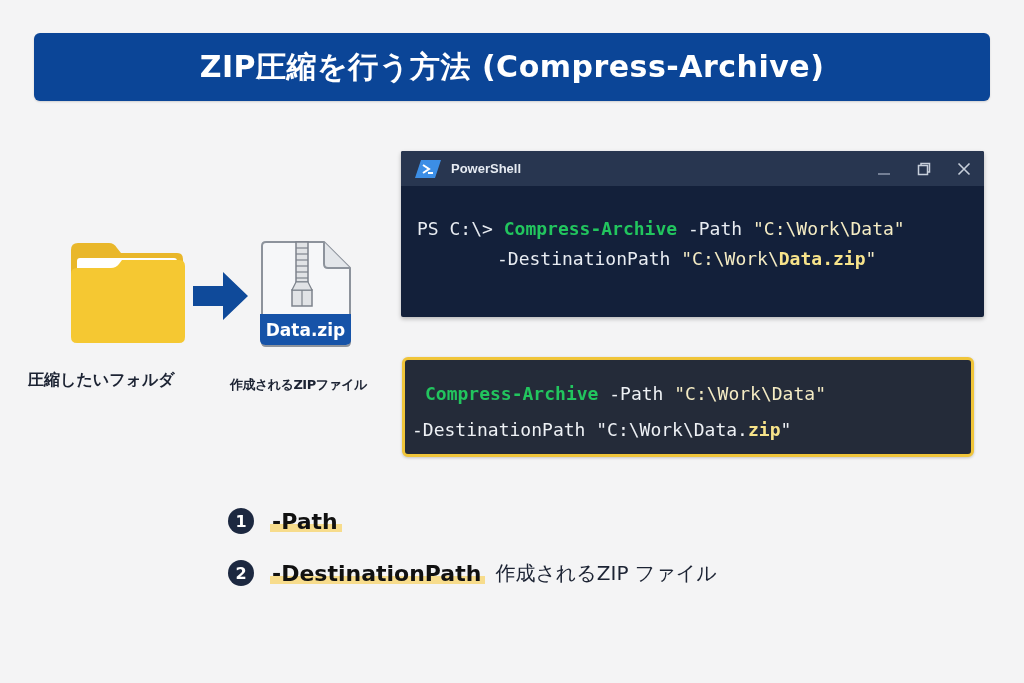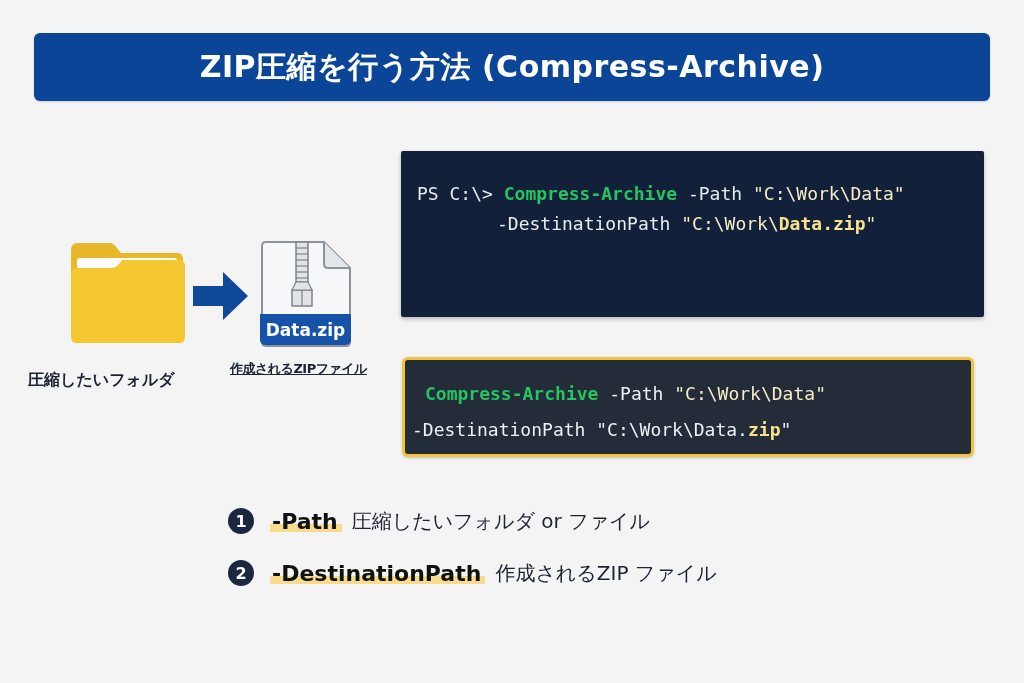--- a/index.html
+++ b/index.html
@@ -49,21 +49,21 @@
     .cmd-line2 { margin-left: -13px; }
 
     
     .folder { position: absolute; left: 67px; top: 240px; width: 120px; height: 105px; }
     .folder-label { position: absolute; left: 0; right: 0; top: 62px; text-align: center; font-size: 21px; font-weight: bold; color: #1a1a1a; }
     .arrow { position: absolute; left: 193px; top: 272px; width: 55px; height: 48px; }
     .zipfile { position: absolute; left: 258px; top: 240px; width: 95px; height: 109px; }
     .zip-label { position: absolute; left: 2px; top: 74px; width: 91px; height: 31px; background: #1653a8; border-radius: 0 0 5px 5px; color: #fff; font-weight: bold; font-size: 17px; display: flex; align-items: center; justify-content: center; }
     .caption { position: absolute; font-weight: bold; font-size: 15px; color: #1c2333; white-space: nowrap; }
     .cap1 { left: 28px; top: 370px; font-size: 16px; }
-    .cap2 { left: 230px; top: 360px; font-size: 13px; letter-spacing: -0.5px; text-decoration: underline; }
+    .cap2 { left: 230px; top: 376px; font-size: 13px; letter-spacing: -0.5px; }
 
     
     .bullet { position: absolute; left: 228px; display: flex; align-items: center; height: 34px; }
     .b1 { top: 504px; }
     .b2 { top: 556px; }
     .num {
       width: 26px; height: 26px; border-radius: 50%; background: #1c2840; color: #fff;
       font-weight: bold; font-size: 16px; display: flex; align-items: center; justify-content: center;
       margin-right: 16px;
     }
@@ -110,33 +110,58 @@
     <line x1="44" y1="50" x2="44" y2="66" stroke="#7d838c" stroke-width="1.2"></line>
     <path d="M38 42 L34 50 H54 L50 42 Z" fill="#e1e3e6" stroke="#7d838c" stroke-width="1.2"></path>
   </svg>
   <div class="zip-label">Data.zip</div>
 </div>
 
 <div class="caption cap1">圧縮したいフォルダ</div>
 <div class="caption cap2">作成されるZIPファイル</div>
 
 <div class="ps-window">
+  <div class="ps-titlebar">
+    <svg class="ps-logo" viewBox="0 0 26 18">
+      <path d="M6 0 H26 L20 18 H0 Z" fill="#3c8ee6"></path>
+      <path d="M8 5 L14 9 L8 13" fill="none" stroke="#fff" stroke-width="2"></path>
+      <line x1="13" y1="13" x2="18" y2="13" stroke="#fff" stroke-width="2"></line>
+    </svg>
+    <span class="ps-title">PowerShell</span>
+    <div class="win-controls">
+      <div class="win-btn">
+        <svg width="14" height="14" viewBox="0 0 14 14">
+            <line x1="1" y1="12" x2="13" y2="12" stroke="#8e99ad" stroke-width="1.5"></line>
+          </svg>
+      </div>
+      <div class="win-btn">
+        <svg width="14" height="14" viewBox="0 0 14 14">
+            <rect x="1.5" y="3.5" width="9" height="9" fill="none" stroke="#c7cfdb" stroke-width="1.5"></rect>
+            <path d="M4 3.5 V1.5 H12.5 V10 H10.5" fill="none" stroke="#c7cfdb" stroke-width="1.5"></path>
+          </svg>
+      </div>
+      <div class="win-btn">
+        <svg width="14" height="14" viewBox="0 0 14 14">
+            <path d="M1.5 1.5 L12.5 12.5 M12.5 1.5 L1.5 12.5" stroke="#c7cfdb" stroke-width="1.6"></path>
+          </svg>
+      </div>
+    </div>
+  </div>
   <div class="ps-body">
     <div><span>PS C:\&gt; </span><span class="kw">Compress-Archive</span><span> -Path </span><span class="str">"C:\Work\Data"</span></div>
     <div class="ps-line2"><span>-DestinationPath </span><span class="str">"C:\Work\</span><span class="strb">Data.zip</span><span class="str">"</span></div>
   </div>
 </div>
 
 <div class="cmd-box">
   <div><span class="kw">Compress-Archive</span><span> -Path </span><span class="str">"C:\Work\Data"</span></div>
   <div class="cmd-line2"><span>-DestinationPath </span><span>"C:\Work\Data.</span><span class="strb">zip</span><span>"</span></div>
 </div>
 
 <div class="bullet b1">
   <span class="num">1</span>
   <span class="param">-Path</span>
-  <span class="desc">圧縮したいフォルダ or ファイル</span>
 </div>
 <div class="bullet b2">
   <span class="num">2</span>
   <span class="param">-DestinationPath</span>
   <span class="desc">作成されるZIP ファイル</span>
 </div>
 
 </body></html>

